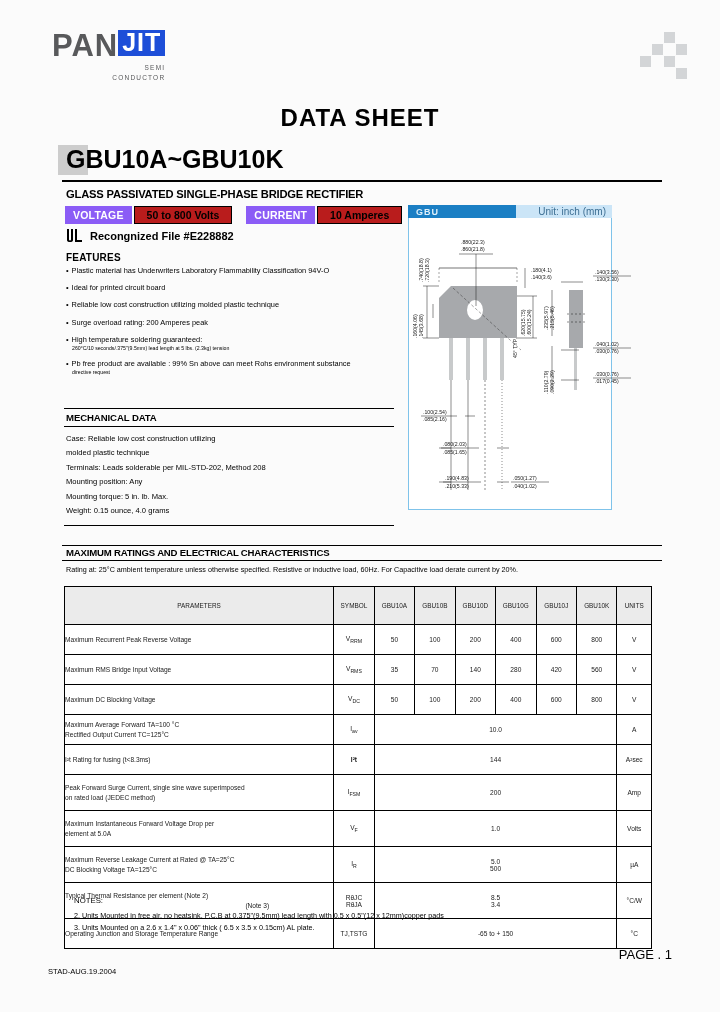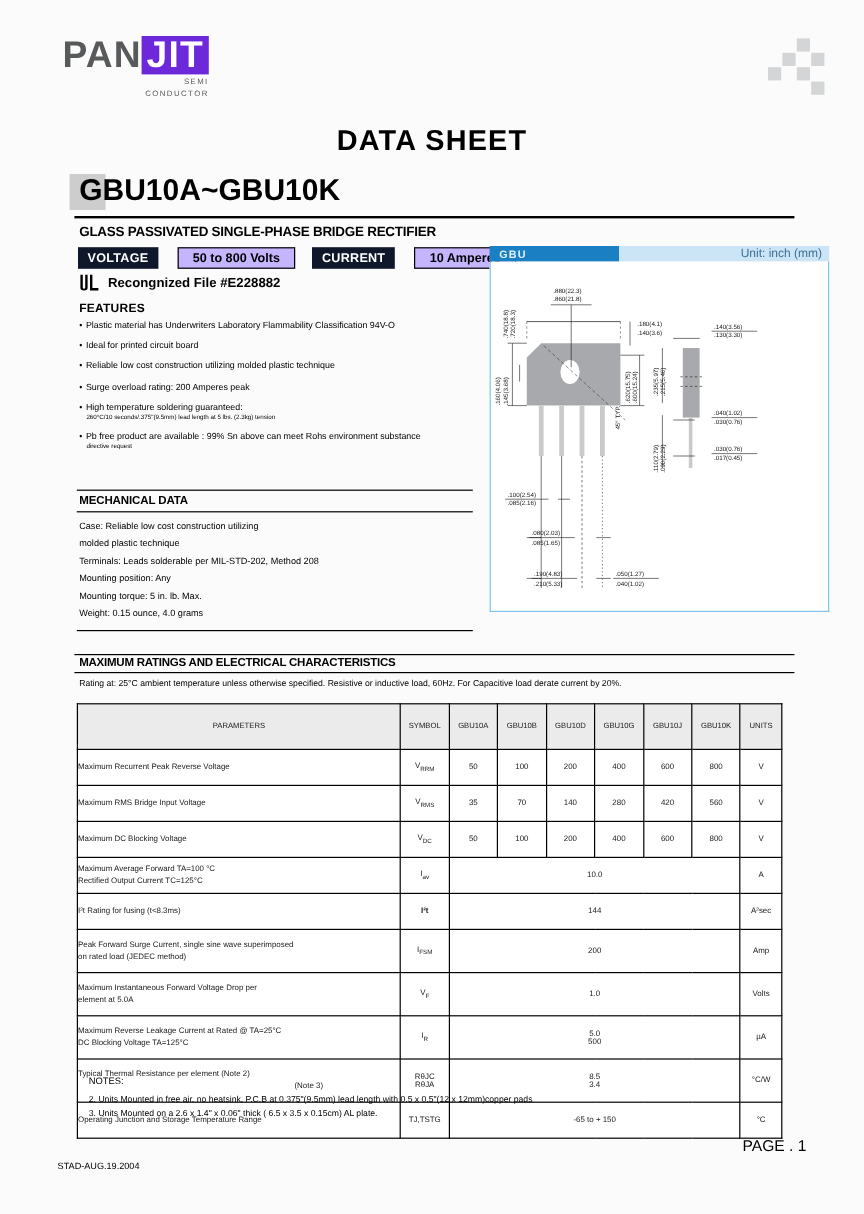--- a/index.html
+++ b/index.html
@@ -15,22 +15,22 @@
 
   
   .logo-wrap { position: absolute; left: 52px; top: 30px; }
   .logo-row { display: flex; align-items: flex-start; }
   .logo-pan {
     font-family: "Liberation Sans", sans-serif;
     font-size: 31px; font-weight: bold; letter-spacing: 1px;
     color: #58595b; line-height: 1;
   }
   .logo-jit {
-    background: #6d28d9; color: #ffffff;
-    font-size: 31px; font-weight: bold; letter-spacing: 1px;
+    background: #1d4ed8; color: #ffffff;
+    font-size: 25px; font-weight: bold; letter-spacing: 1px;
     padding: 0 4px 1px 4px; line-height: 1;
     position: relative;
   }
   .logo-sub {
     margin-top: 2px; text-align: right;
     font-size: 6.5px; letter-spacing: 1.2px; color: #58595b;
     line-height: 1.5;
   }
   .deco { position: absolute; right: 22px; top: 32px; width: 58px; height: 48px; }
   .deco i { position: absolute; width: 11px; height: 11px; background: #d3d5d7; display:block;}
@@ -55,27 +55,27 @@
     border-top: 2px solid #000;
   }
 
   
   .subtitle {
     position: absolute; left: 66px; top: 188px;
     font-size: 11.2px; font-weight: bold; letter-spacing: -0.2px;
   }
   .badges { position: absolute; left: 65px; top: 206px; display: flex; align-items: stretch; }
   .badge-label {
-    background: #0f172a; color: #fff; font-size: 10.5px; font-weight: bold;
+    background: #8b5cf6; color: #fff; font-size: 10.5px; font-weight: bold;
     padding: 2px 8px; display: flex; align-items: center; letter-spacing: .2px;
   }
   .badge-value {
     border: 1px solid #000; font-size: 10.5px; font-weight: bold;
-    padding: 2px 12px; display: flex; align-items: center; margin-left: 16px;
-    background: #c4b5fd;
+    padding: 2px 12px; display: flex; align-items: center; margin-left: 2px;
+    background: #b91c1c;
   }
   .badge-gap { width: 14px; }
 
   
   .ul-row { position: absolute; left: 66px; top: 228px; display: flex; align-items: center; }
   .ul-mark {
     width: 17px; height: 15px; position: relative; margin-right: 7px;
   }
   .ul-mark svg { display:block; }
   .ul-text { font-size: 11px; font-weight: bold; }
@@ -94,21 +94,21 @@
   
   .mech-box { position: absolute; left: 64px; top: 408px; width: 330px; }
   .mech-top { border-top: 1.4px solid #000; }
   .mech-title { font-size: 9.6px; font-weight: bold; padding: 3px 2px 3px 2px; letter-spacing: -.1px;}
   .mech-mid { border-top: 1.4px solid #000; }
   .mech-lines { padding: 5px 2px 6px 2px; }
   .mech-lines div { font-size: 7.6px; line-height: 1.9; }
   .mech-bottom { border-top: 1px solid #000; }
 
   
-  .draw-panel { position: absolute; left: 408px; top: 205px; width: 283px; height: 305px; }
+  .draw-panel { position: absolute; left: 408px; top: 205px; width: 204px; height: 305px; }
   .draw-head { display: flex; height: 13px; }
   .draw-head .gbu {
     background: #1b7fc4; color: #dff0fa; font-size: 9px; font-weight: bold;
     width: 108px; display: flex; align-items: center; padding-left: 8px; letter-spacing: 1px;
   }
   .draw-head .unit {
     flex: 1; background: #cbe5f7; color: #3d6f93; font-size: 10px;
     display: flex; align-items: center; justify-content: flex-end; padding-right: 6px;
   }
   .draw-body {

